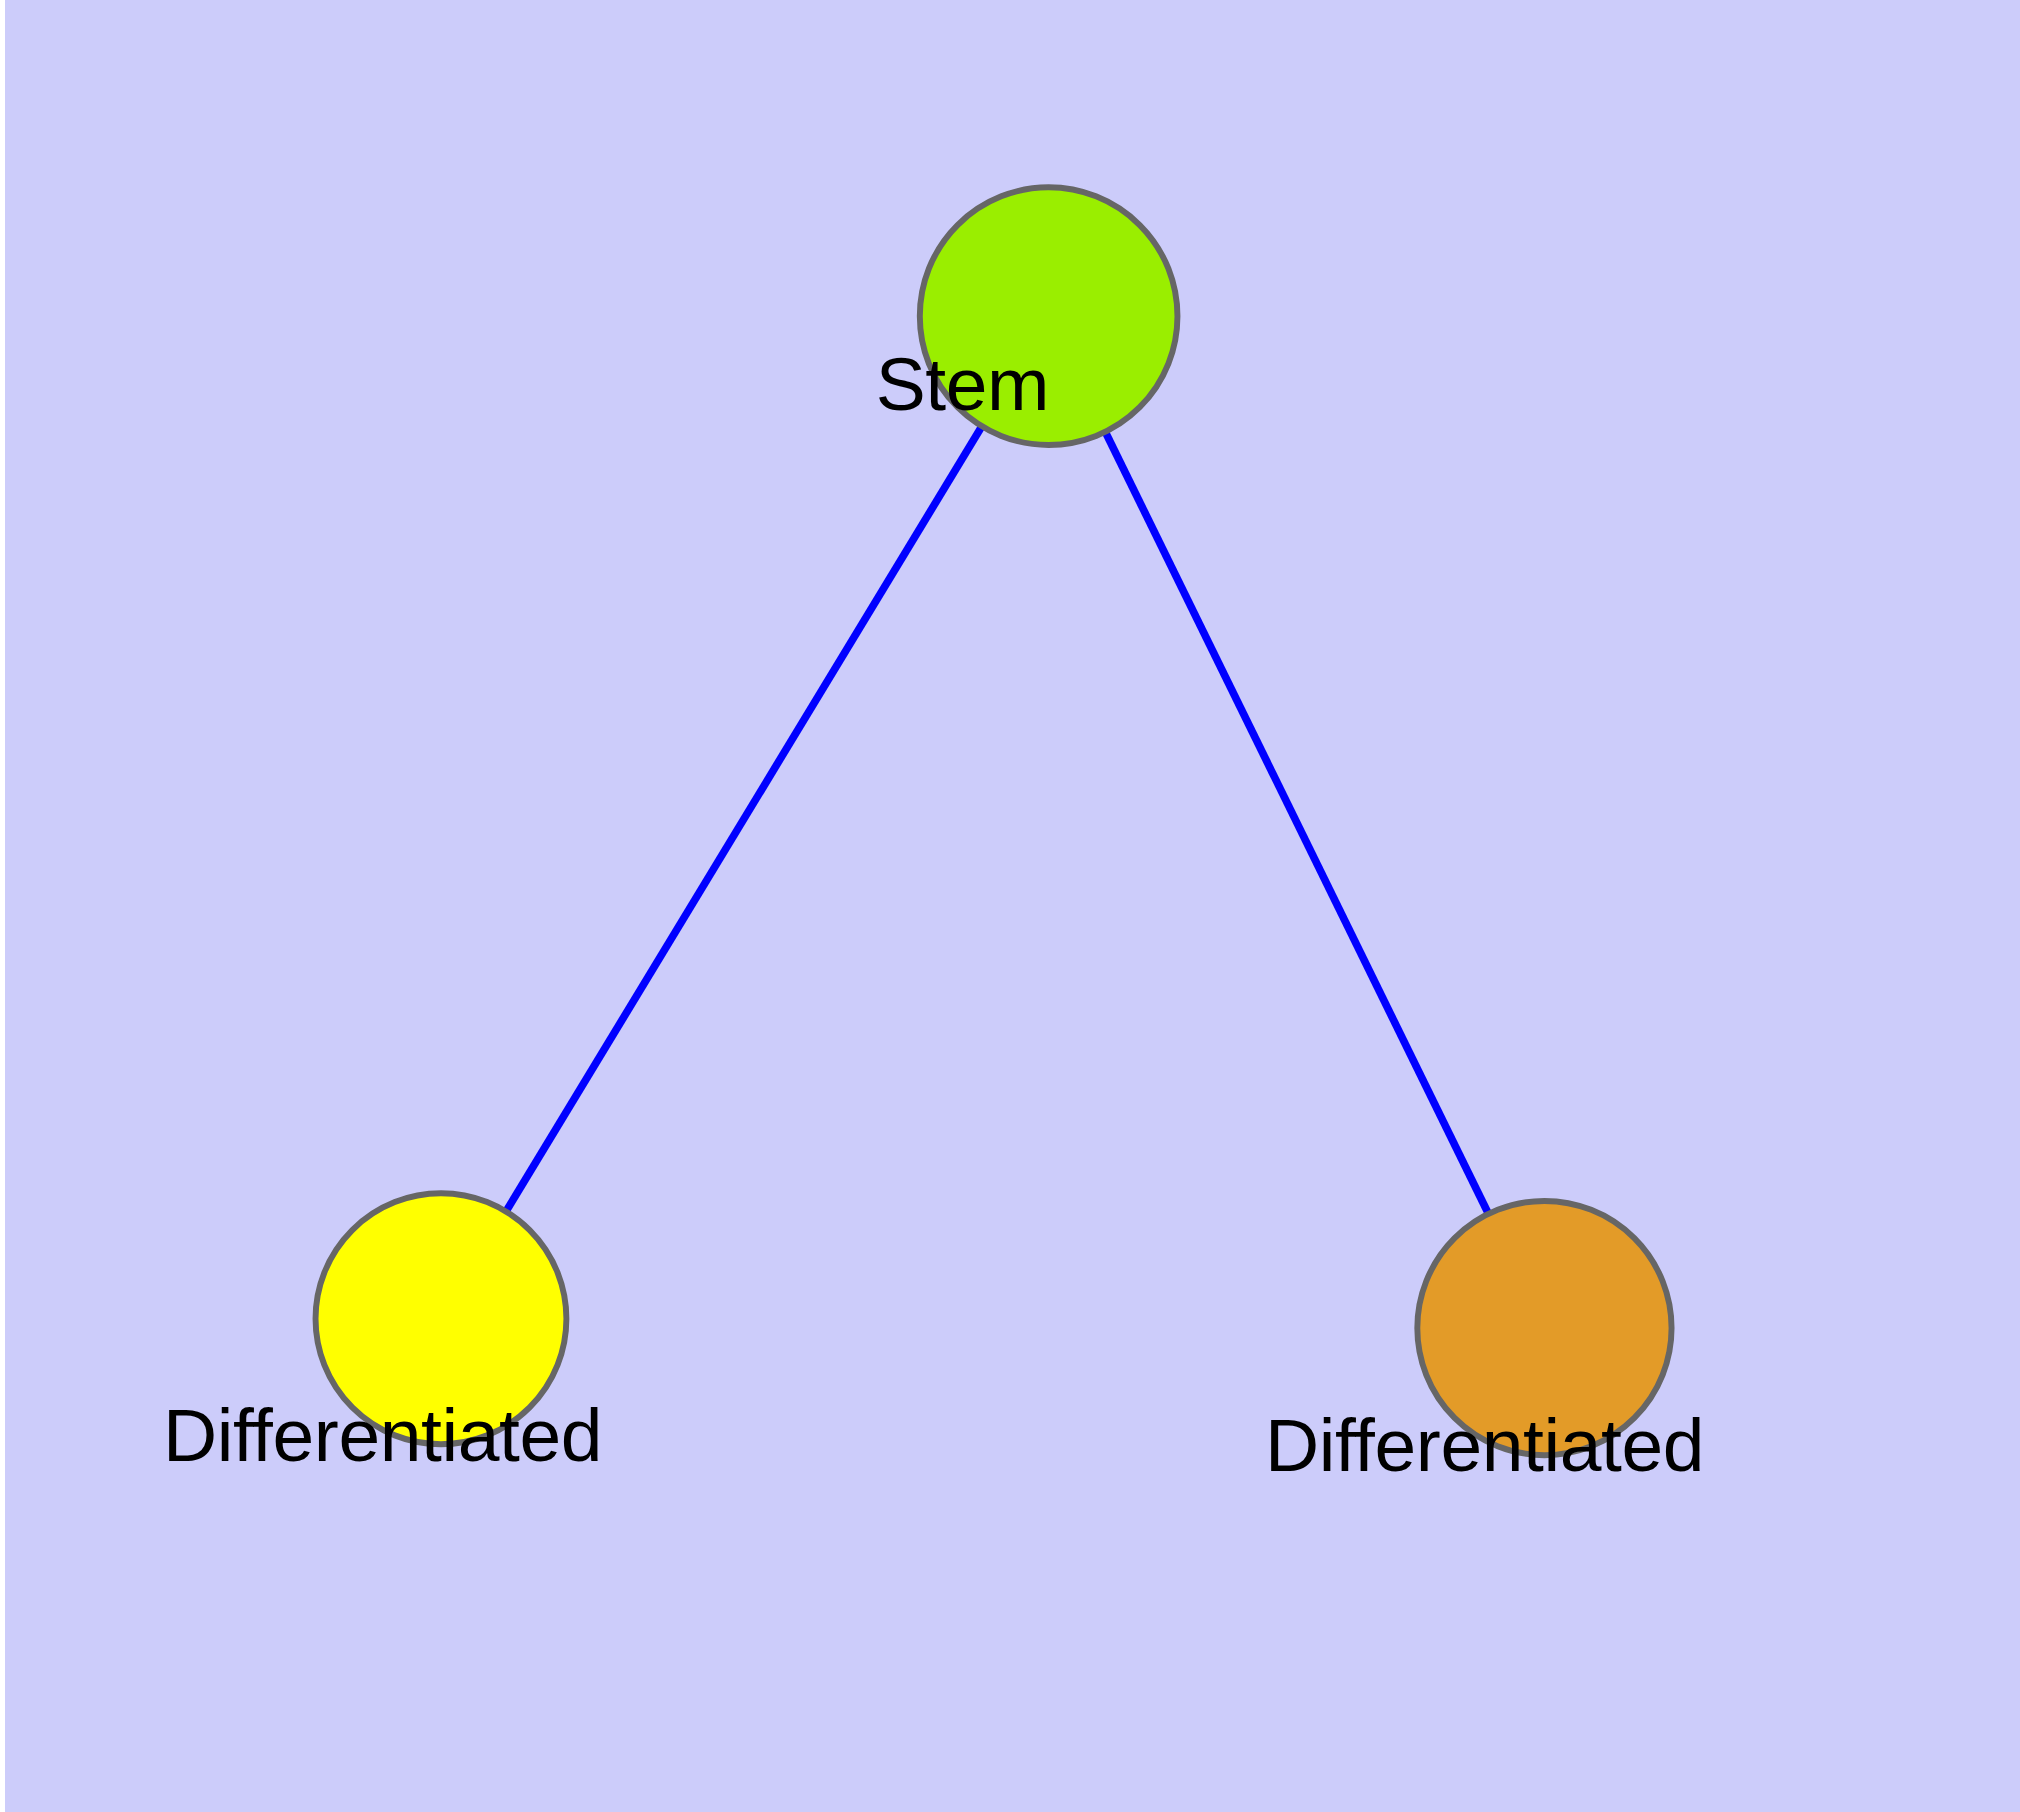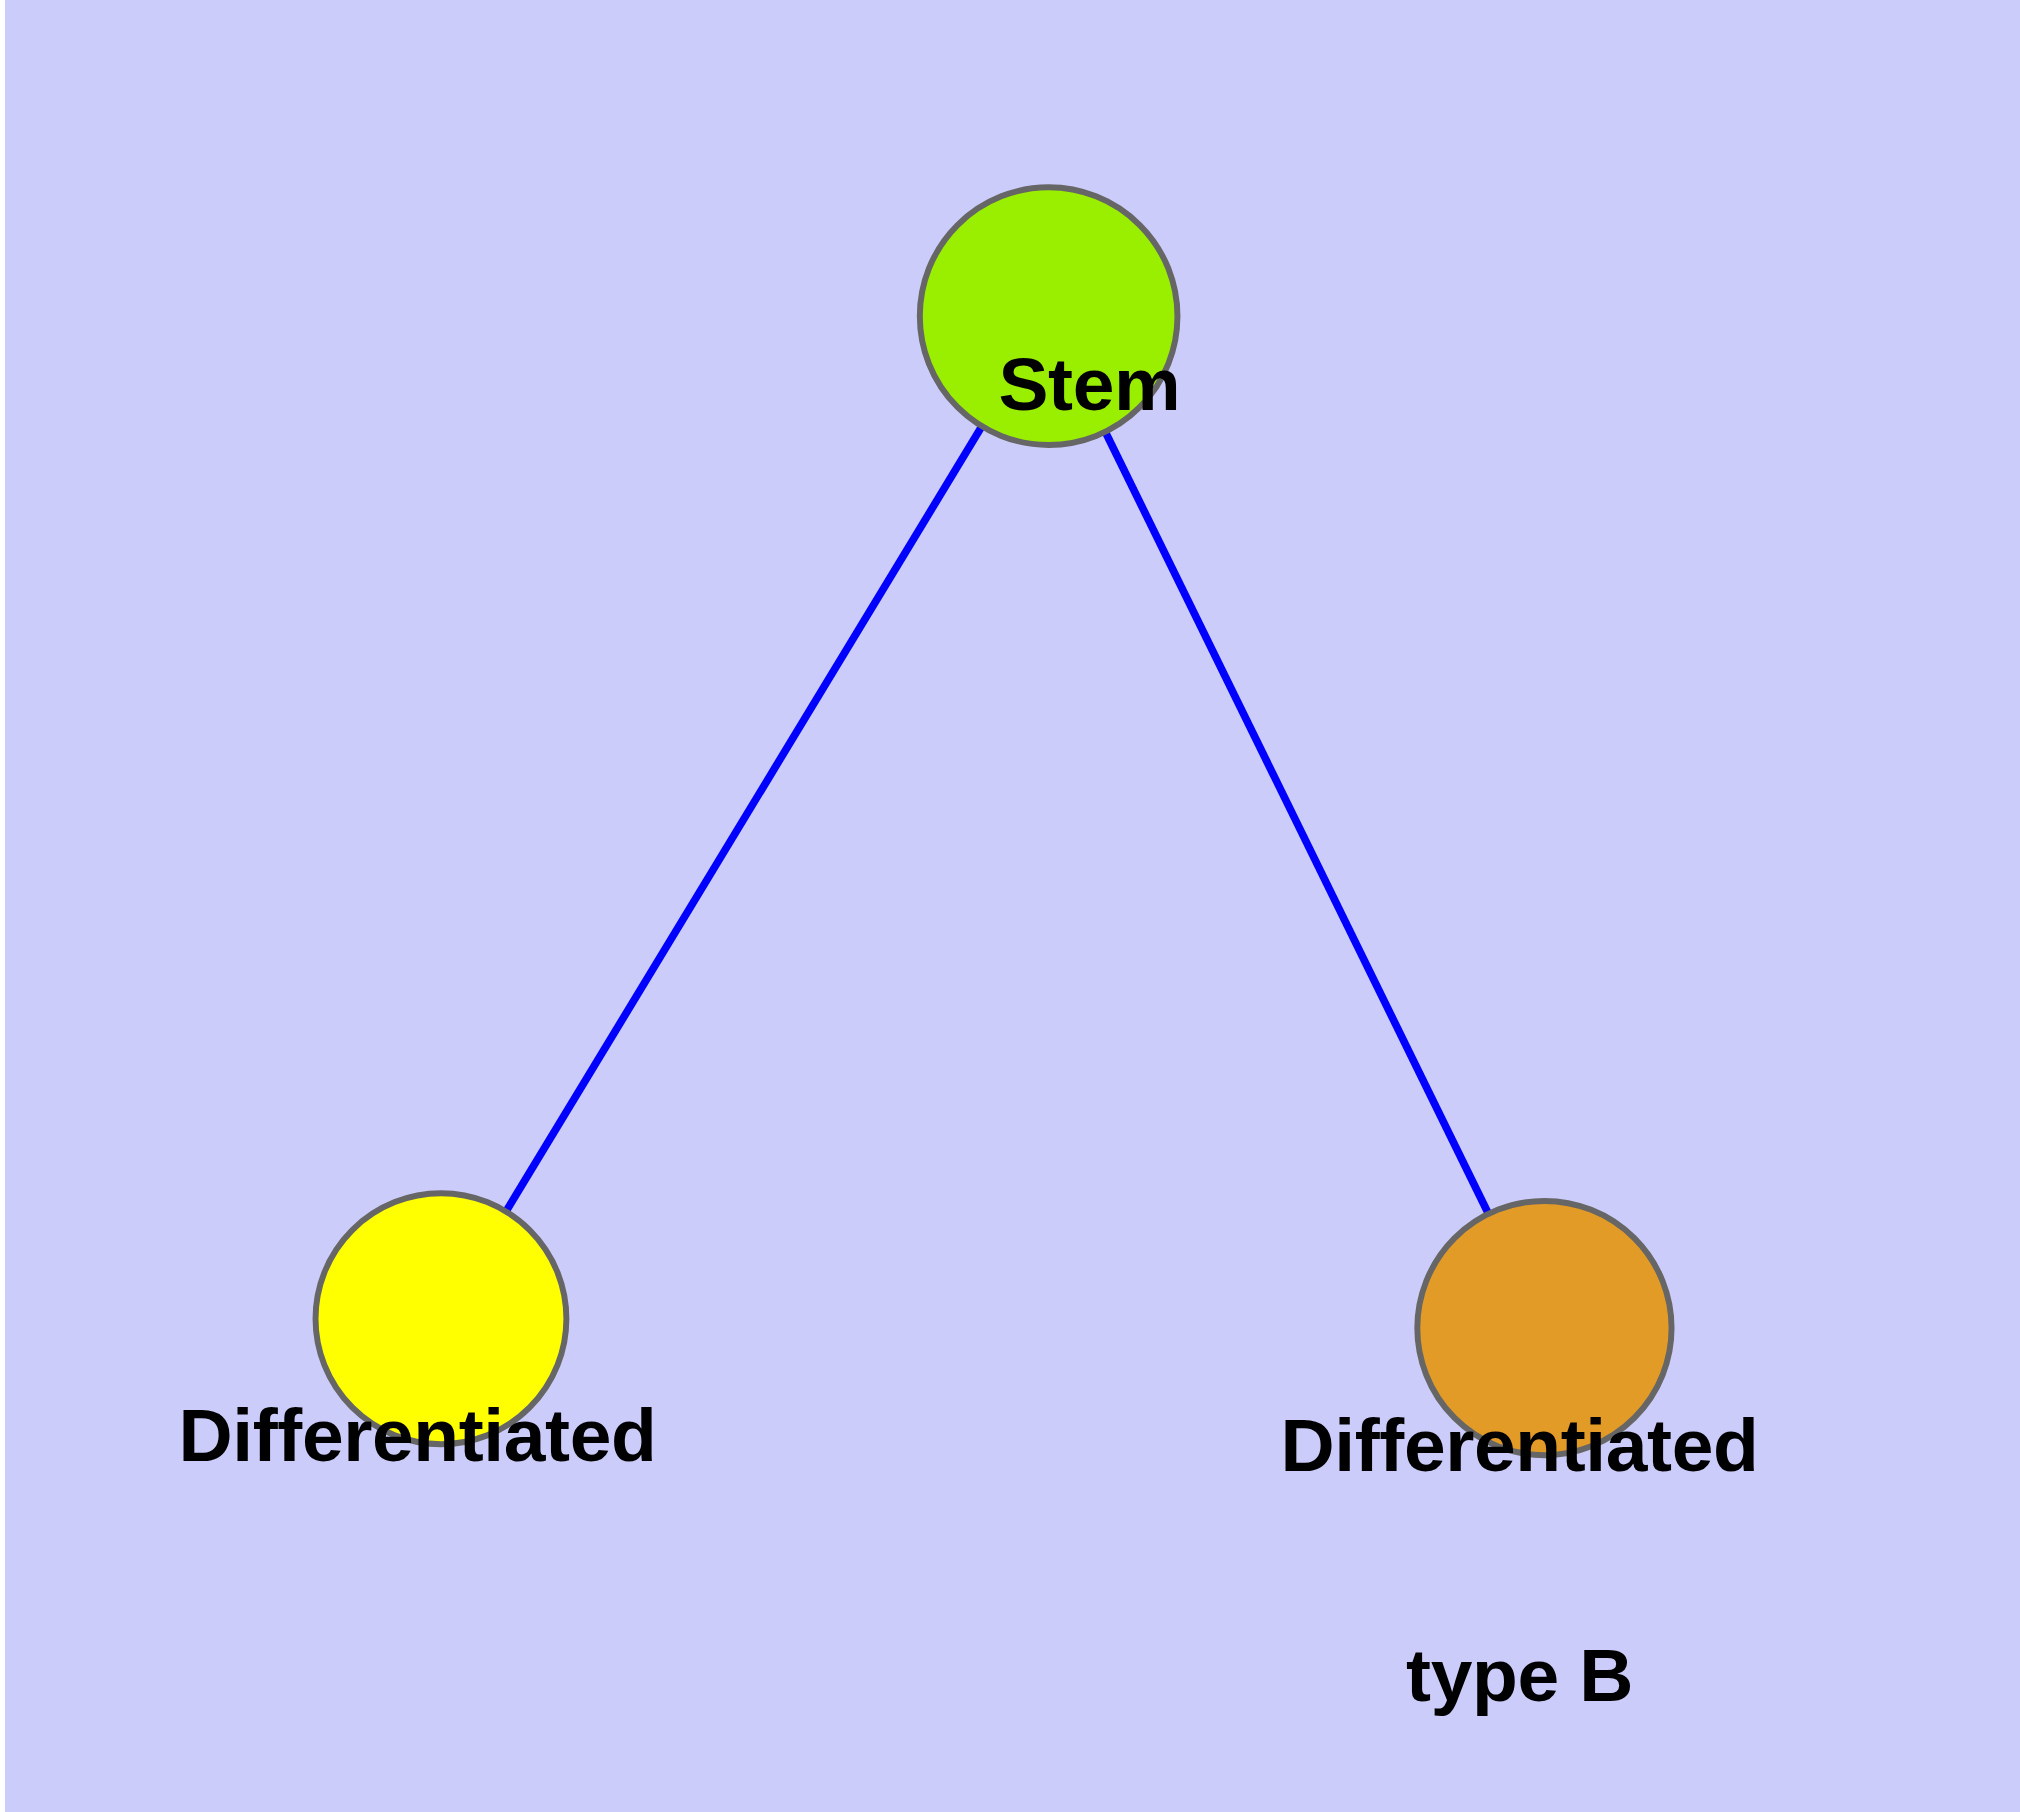--- a/index.html
+++ b/index.html
@@ -38,24 +38,23 @@
   }
   .node-edge {
     stroke: #0000ff;
     stroke-width: 9;
     stroke-linecap: butt;
     fill: none;
   }
   .node-label {
     position: absolute;
     color: #000000;
-    font-weight: bold;
+    font-weight: normal;
     font-size: 75px;
     line-height: 1.02;
-    text-align: center;
     white-space: pre;
     letter-spacing: -0.4px;
     pointer-events: none;
   }
   .node-label.single {
     line-height: 1.0;
   }
 </style>
 </head>
 <body>
@@ -77,17 +76,16 @@
   <div class="node-label single" style="left:794px; top:272px; width:509px;">
     <span>Stem</span>
   </div>
 
   <div class="node-label" style="left:163px; top:1244px; width:509px;">
     <div>Differentiated</div>
   </div>
 
   <div class="node-label" style="left:1265px; top:1254px; width:509px;">
     <div>Differentiated</div>
-    <div>type B</div>
   </div>
 
 </div>
 
 
 </body></html>

